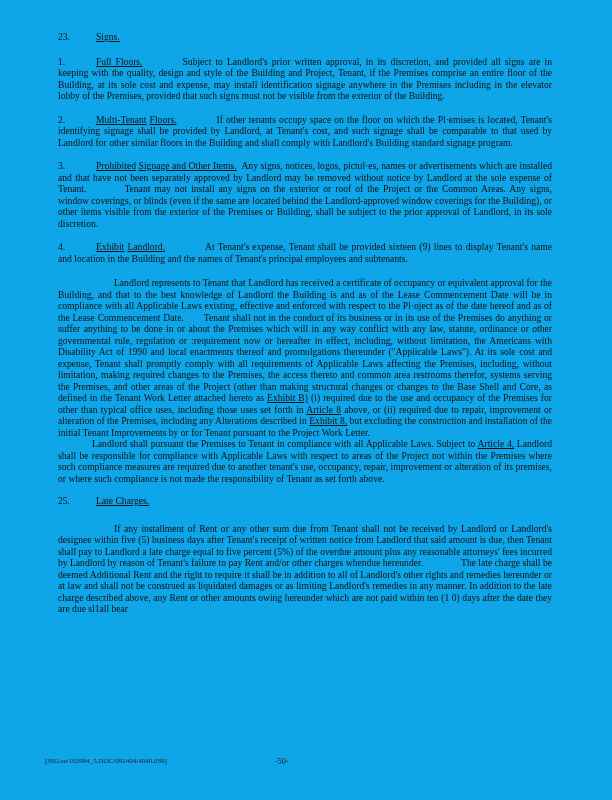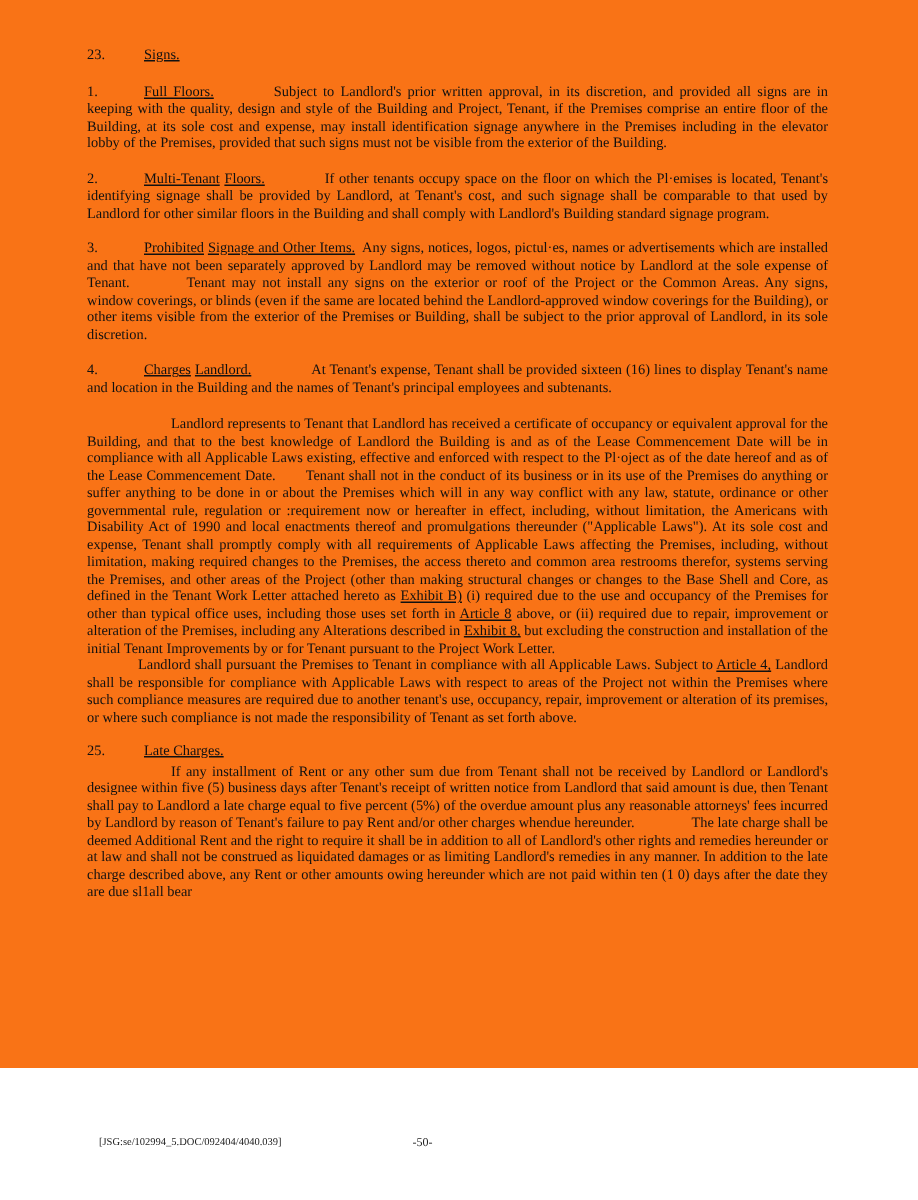--- a/index.html
+++ b/index.html
@@ -1,30 +1,30 @@
 <!DOCTYPE html>
 <html><head>
 <meta charset="utf-8">
 <style>
   html, body { margin: 0; padding: 0; background: #ffffff; }
   body { width: 612px; height: 800px; position: relative; overflow: hidden;
          font-family: "Liberation Serif", "DejaVu Serif", serif; color: #111; }
-  .page { position: absolute; left: 0; top: 0; width: 612px; height: 712px; background: #f97316; }
+  .page { position: absolute; left: 0; top: 0; width: 612px; height: 800px; background: #0ea5e9; }
   .content { position: absolute; left: 58px; top: 31px; width: 494px;
              font-size: 9.6px; line-height: 11.5px; }
   .heading { margin: 0 0 13px 0; white-space: nowrap; }
   .heading .num { display: inline-block; width: 38px; }
   .para { margin: 0 0 12px 0; text-align: justify; }
   .para .num { display: inline-block; width: 38px; }
   .u { text-decoration: underline; }
   .gap { display: inline-block; }
   .indent { text-indent: 56px; }
   .body-para { margin: 0; text-align: justify; }
   .footer { position: absolute; top: 757px; left: 45px; font-size: 7px; color: #222; }
-  .footer .ref { position: absolute; left: 0; white-space: nowrap; margin-left: 21px; }
+  .footer .ref { position: absolute; left: 0; white-space: nowrap; }
   .footer .pnum { position: absolute; left: 230px; font-size: 8px; white-space: nowrap; }
 </style>
 </head>
 <body>
 
 <div class="page">
   <div class="content">
 
     <div class="heading">
       <span class="num">23.</span><span class="u">Signs.</span>
@@ -36,41 +36,41 @@
 
     <p class="para">
       <span class="num">2.</span><span class="u">Multi-Tenant</span> <span class="u">Floors.</span><span class="gap" style="width:40px"></span><span>If other tenants occupy space on the floor on which the Pl·emises is located, Tenant's identifying signage shall be provided by Landlord, at Tenant's cost, and such signage shall be comparable to that used by Landlord for other similar floors in the Building and shall comply with Landlord's Building standard signage program.</span>
     </p>
 
     <p class="para">
       <span class="num">3.</span><span class="u">Prohibited</span> <span class="u">Signage and Other Items.</span>&nbsp; <span>Any signs, notices, logos, pictul·es, names or advertisements which are installed and that have not been separately approved by Landlord may be removed without notice by Landlord at the sole expense of Tenant.</span><span class="gap" style="width:38px"></span><span>Tenant may not install any signs on the exterior or roof of the Project or the Common Areas. Any signs, window coverings, or blinds (even if the same are located behind the Landlord-approved window coverings for the Building), or other items visible from the exterior of the Premises or Building, shall be subject to the prior approval of Landlord, in its sole discretion.</span>
     </p>
 
     <p class="para" style="margin-bottom:13px">
-      <span class="num">4.</span><span class="u">Charges</span> <span class="u">Landlord.</span><span class="gap" style="width:40px"></span><span>At Tenant's expense, Tenant shall be provided sixteen (16) lines to display Tenant's name and location in the Building and the names of Tenant's principal employees and subtenants.</span>
+      <span class="num">4.</span><span class="u">Exhibit</span> <span class="u">Landlord.</span><span class="gap" style="width:40px"></span><span>At Tenant's expense, Tenant shall be provided sixteen (9) lines to display Tenant's name and location in the Building and the names of Tenant's principal employees and subtenants.</span>
     </p>
 
 
     <p class="body-para indent">
       <span>Landlord represents to Tenant that Landlord has received a certificate of occupancy or equivalent approval for the Building, and that to the best knowledge of Landlord the Building is and as of the Lease Commencement Date will be in compliance with all Applicable Laws existing, effective and enforced with respect to the Pl·oject as of the date hereof and as of the Lease Commencement Date.</span><span class="gap" style="width:20px"></span><span>Tenant shall not in the conduct of its business or in its use of the Premises do anything or suffer anything to be done in or about the Premises which will in any way conflict with any law, statute, ordinance or other governmental rule, regulation or :requirement now or hereafter in effect, including, without limitation, the Americans with Disability Act of 1990 and local enactments thereof and promulgations thereunder ("Applicable Laws"). At its sole cost and expense, Tenant shall promptly comply with all requirements of Applicable Laws affecting the Premises, including, without limitation, making required changes to the Premises, the access thereto and common area restrooms therefor, systems serving the Premises, and other areas of the Project (other than making structural changes or changes to the Base Shell and Core, as defined in the Tenant Work Letter attached hereto as</span>
       <span class="u">Exhibit B)</span>
       <span>(i) required due to the use and occupancy of the Premises for other than typical office uses, including those uses set forth in</span>
       <span class="u">Article 8</span>
       <span>above, or (ii) required due to repair, improvement or alteration of the Premises, including any Alterations described in</span>
       <span class="u">Exhibit 8,</span>
       <span>but excluding the construction and installation of the initial Tenant Improvements by or for Tenant pursuant to the Project Work Letter.</span>
     </p>
 
     <p class="body-para indent" style="text-indent:34px; margin-bottom:11px">
       <span>Landlord shall pursuant the Premises to Tenant in compliance with all Applicable Laws. Subject to</span>
       <span class="u">Article 4,</span>
       <span>Landlord shall be responsible for compliance with Applicable Laws with respect to areas of the Project not within the Premises where such compliance measures are required due to another tenant's use, occupancy, repair, improvement or alteration of its premises, or where such compliance is not made the responsibility of Tenant as set forth above.</span>
     </p>
 
-    <div class="heading" style="margin-bottom:2px">
+    <div class="heading" style="margin-bottom:16px">
       <span class="num">25.</span><span class="u">Late Charges.</span>
     </div>
 
     <p class="body-para indent">
       <span>If any installment of Rent or any other sum due from Tenant shall not be received by Landlord or Landlord's designee within five (5) business days after Tenant's receipt of written notice from Landlord that said amount is due, then Tenant shall pay to Landlord a late charge equal to five percent (5%) of the overdue amount plus any reasonable attorneys' fees incurred by Landlord by reason of Tenant's failure to pay Rent and/or other charges whendue hereunder.</span><span class="gap" style="width:38px"></span><span>The late charge shall be deemed Additional Rent and the right to require it shall be in addition to all of Landlord's other rights and remedies hereunder or at law and shall not be construed as liquidated damages or as limiting Landlord's remedies in any manner. In addition to the late charge described above, any Rent or other amounts owing hereunder which are not paid within ten (1 0) days after the date they are due sl1all bear</span>
     </p>
 
   </div>
 
   <div class="footer">

